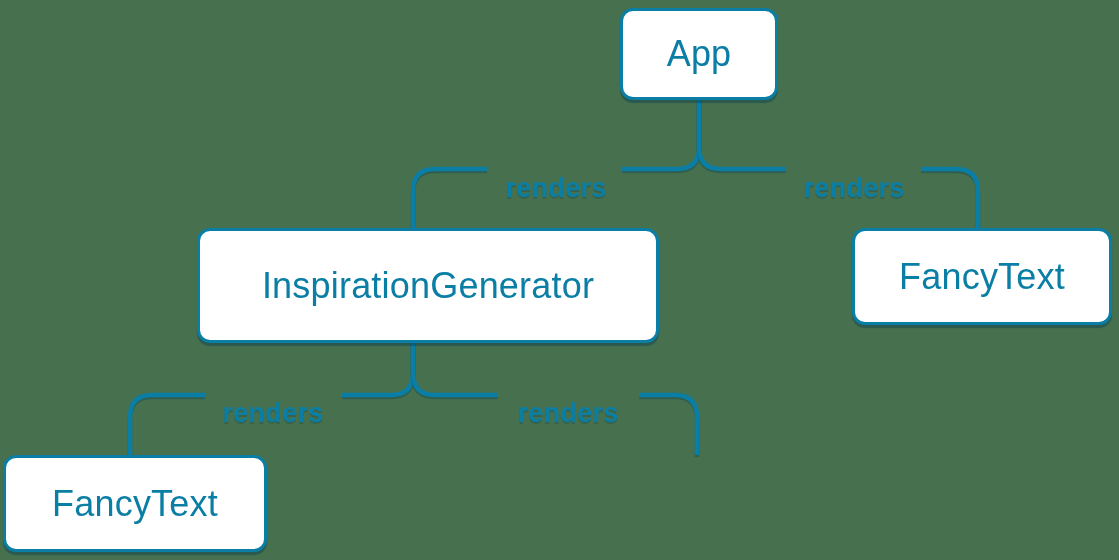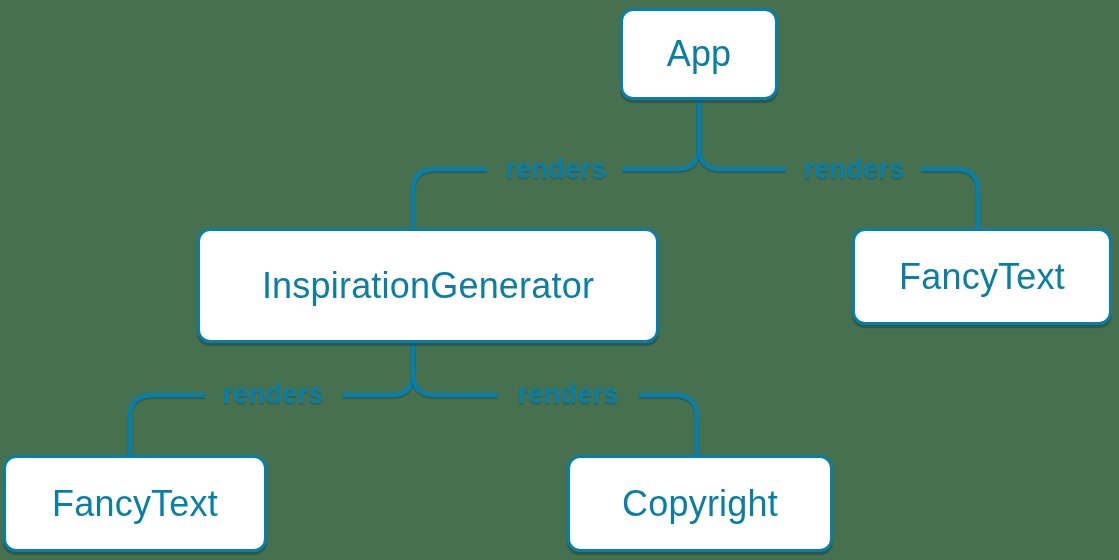--- a/index.html
+++ b/index.html
@@ -52,20 +52,21 @@
 
   .edge-label {
     position: absolute;
     transform: translate(-50%, -50%);
     color: #0A7EA4;
     font-size: 27px;
     font-weight: 600;
     letter-spacing: 0.3px;
     white-space: nowrap;
     text-shadow: 0 2px 0 rgba(9,59,80,0.25);
+    margin-top: 19px;
   }
   .edge-label-1 { left: 556px; top: 169px; }
   .edge-label-2 { left: 854px; top: 169px; }
   .edge-label-3 { left: 273px; top: 394px; }
   .edge-label-4 { left: 568px; top: 394px; }
 </style>
 </head>
 <body>
 
 <div class="stage">
@@ -98,22 +99,19 @@
   </div>
 
   <div class="node node-ft-right">
     <span>FancyText</span>
   </div>
 
   <div class="node node-ft-left">
     <span>FancyText</span>
   </div>
 
-  <div class="node node-copyright">
-    <span>Copyright</span>
-  </div>
 
   <span class="edge-label edge-label-1">renders</span>
   <span class="edge-label edge-label-2">renders</span>
   <span class="edge-label edge-label-3">renders</span>
   <span class="edge-label edge-label-4">renders</span>
 
 </div>
 
 </body></html>

